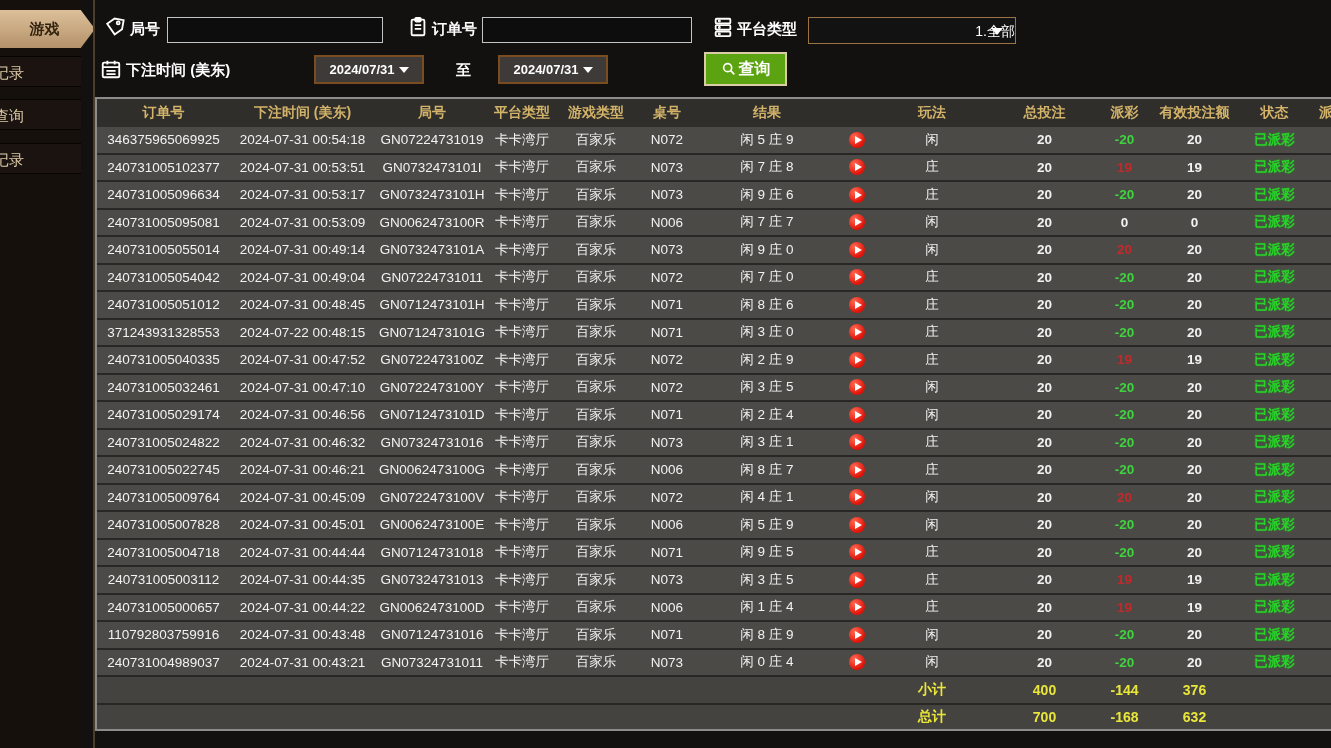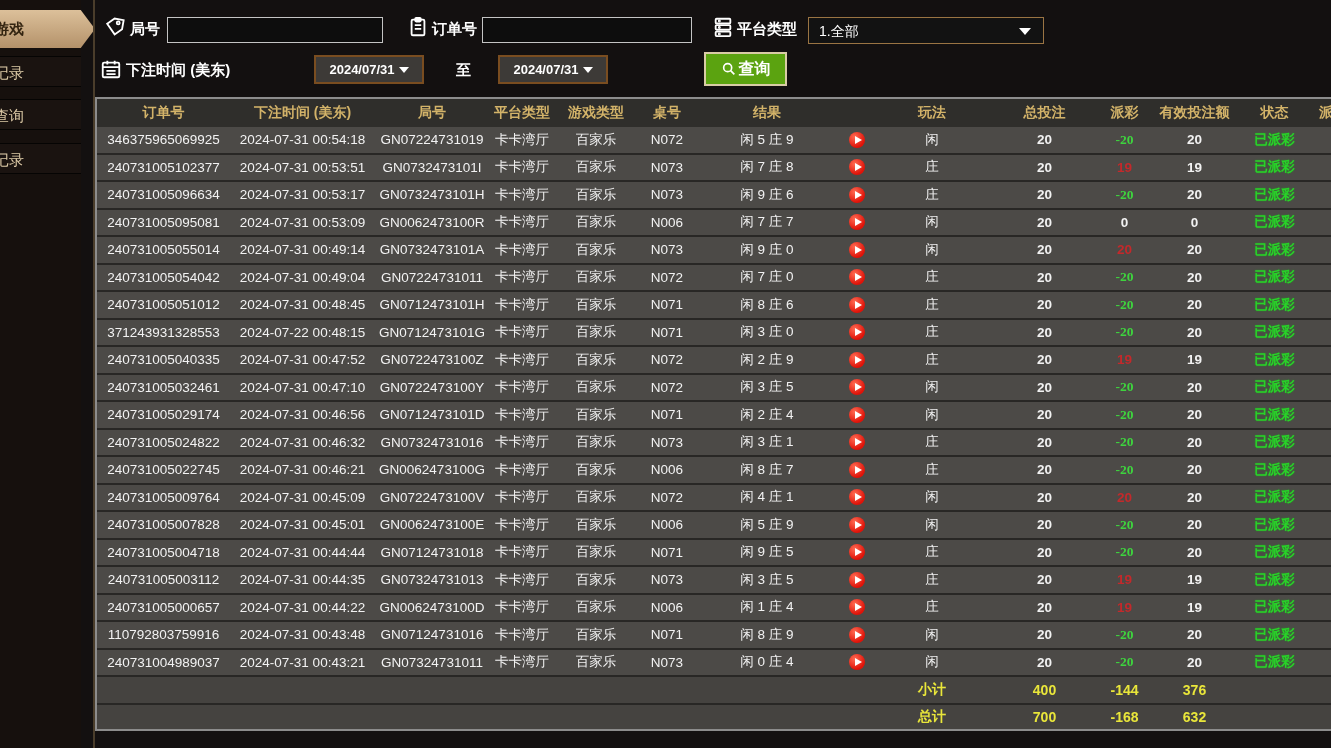--- a/index.html
+++ b/index.html
@@ -26,23 +26,23 @@
   }
   
   .fl{position:absolute;color:#fff;font-size:15px;font-weight:bold;white-space:nowrap;}
   .ficon{position:absolute;width:22px;height:22px;}
   .ficon svg{width:100%;height:100%;}
   .tinput{
     position:absolute;height:26px;background:#0d0d0d;border:1px solid #c4c4c4;
     color:#eee;font-size:13px;padding:0 6px;box-sizing:border-box;outline:none;
   }
   .select-box{
-    position:absolute;left:808px;top:17px;width:236px;height:27px;background:#121212;
+    position:absolute;left:808px;top:17px;width:208px;height:27px;background:#121212;
     border:1px solid #9a7443;color:#fff;font-size:14px;line-height:26px;
-    padding-left:10px;box-sizing:border-box;
+    padding-left:10px;box-sizing:border-box;text-align:right;
   }
   .select-box .arr{position:absolute;right:12px;top:10px;width:0;height:0;
     border-left:6px solid transparent;border-right:6px solid transparent;border-top:7px solid #fff;}
   .date-box{
     position:absolute;top:55px;width:110px;height:29px;background:#3d3a37;
     border:2px solid #7a4d20;color:#fff;font-size:13px;font-weight:bold;
     line-height:25px;text-align:center;box-sizing:border-box;
   }
   .date-box .arr{display:inline-block;margin-left:4px;width:0;height:0;vertical-align:1px;
     border-left:5px solid transparent;border-right:5px solid transparent;border-top:6px solid #fff;}
@@ -64,21 +64,21 @@
     background:#2f2e2b;color:#d3b369;font-size:14px;font-weight:bold;
     height:26px;text-align:center;white-space:nowrap;overflow:hidden;
   }
   th.c-extra{text-align:left;padding-left:12px;}
   td{
     background:#4c4a47;color:#f2f2f2;font-size:13.5px;text-align:center;
     height:25.5px;border-bottom:2px solid #282725;white-space:nowrap;overflow:hidden;
     padding:0;
   }
   tr.row td.c-bet,tr.row td.c-valid{font-weight:bold;}
-  td.neg{color:#3ed43e;font-weight:bold;font-family:Liberation Serif, serif;}
+  td.neg{color:#3ed43e;font-weight:bold;}
   td.pos{color:#c3292b;font-weight:bold;}
   td.zero{color:#f2f2f2;font-weight:bold;}
   td.c-status{color:#29d229;font-weight:bold;text-shadow:0 0 2px rgba(0,220,0,.45);}
   tr.totals td{background:#454340;color:#e9e63a;font-weight:bold;font-size:14px;}
   .play-icon{
     display:inline-block;width:16px;height:16px;border-radius:50%;
     background:radial-gradient(circle at 35% 30%,#ff6a52,#e01208 70%);
     position:relative;cursor:pointer;vertical-align:middle;
   }
   .play-icon::after{
@@ -98,21 +98,21 @@
   }
   .pg-arrow{position:absolute;top:8px;width:0;height:0;
     border-top:6px solid transparent;border-bottom:6px solid transparent;}
   .pg-prev{left:1165px;border-right:9px solid #9a9a9a;}
   .pg-next{left:1232px;border-left:9px solid #9a9a9a;}
 </style>
 </head>
 <body>
 
 <div class="sidebar">
-  <div class="side-item active" style="top:10px;">游戏</div>
+  <div class="side-item active" style="top:10px;text-align:center;">游戏</div>
   <div class="side-item" style="top:56px;">记录</div>
   <div class="side-item" style="top:99px;">查询</div>
   <div class="side-item" style="top:143px;">记录</div>
 </div>
 <div class="side-divider"></div>
 
 <span class="ficon" style="left:104px;top:16px;">
   <svg viewBox="0 0 24 24" fill="none" stroke="#fff" stroke-width="2">
     <path d="M3 10 L10 3 L20 3 L20 13 L13 20 Z" transform="rotate(10 12 12)"></path>
     <circle cx="15.5" cy="7.5" r="1.6"></circle>

